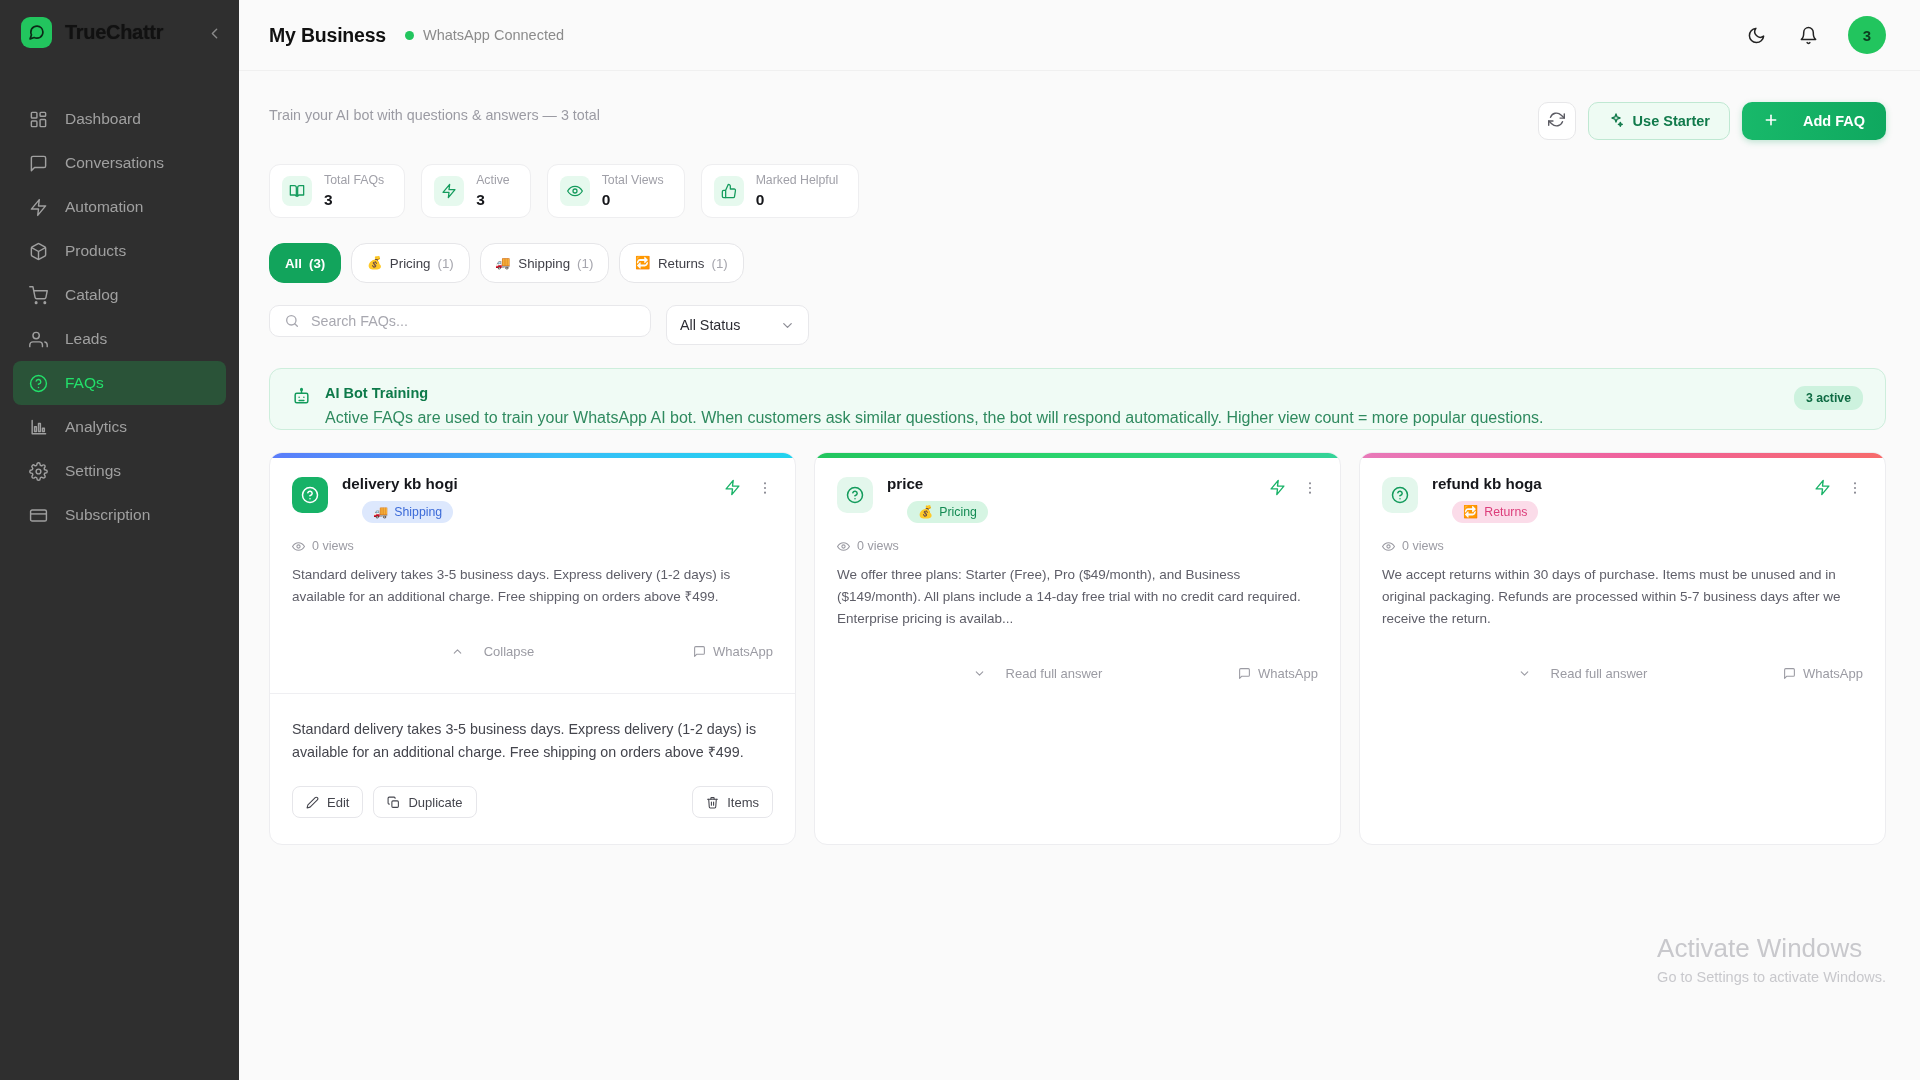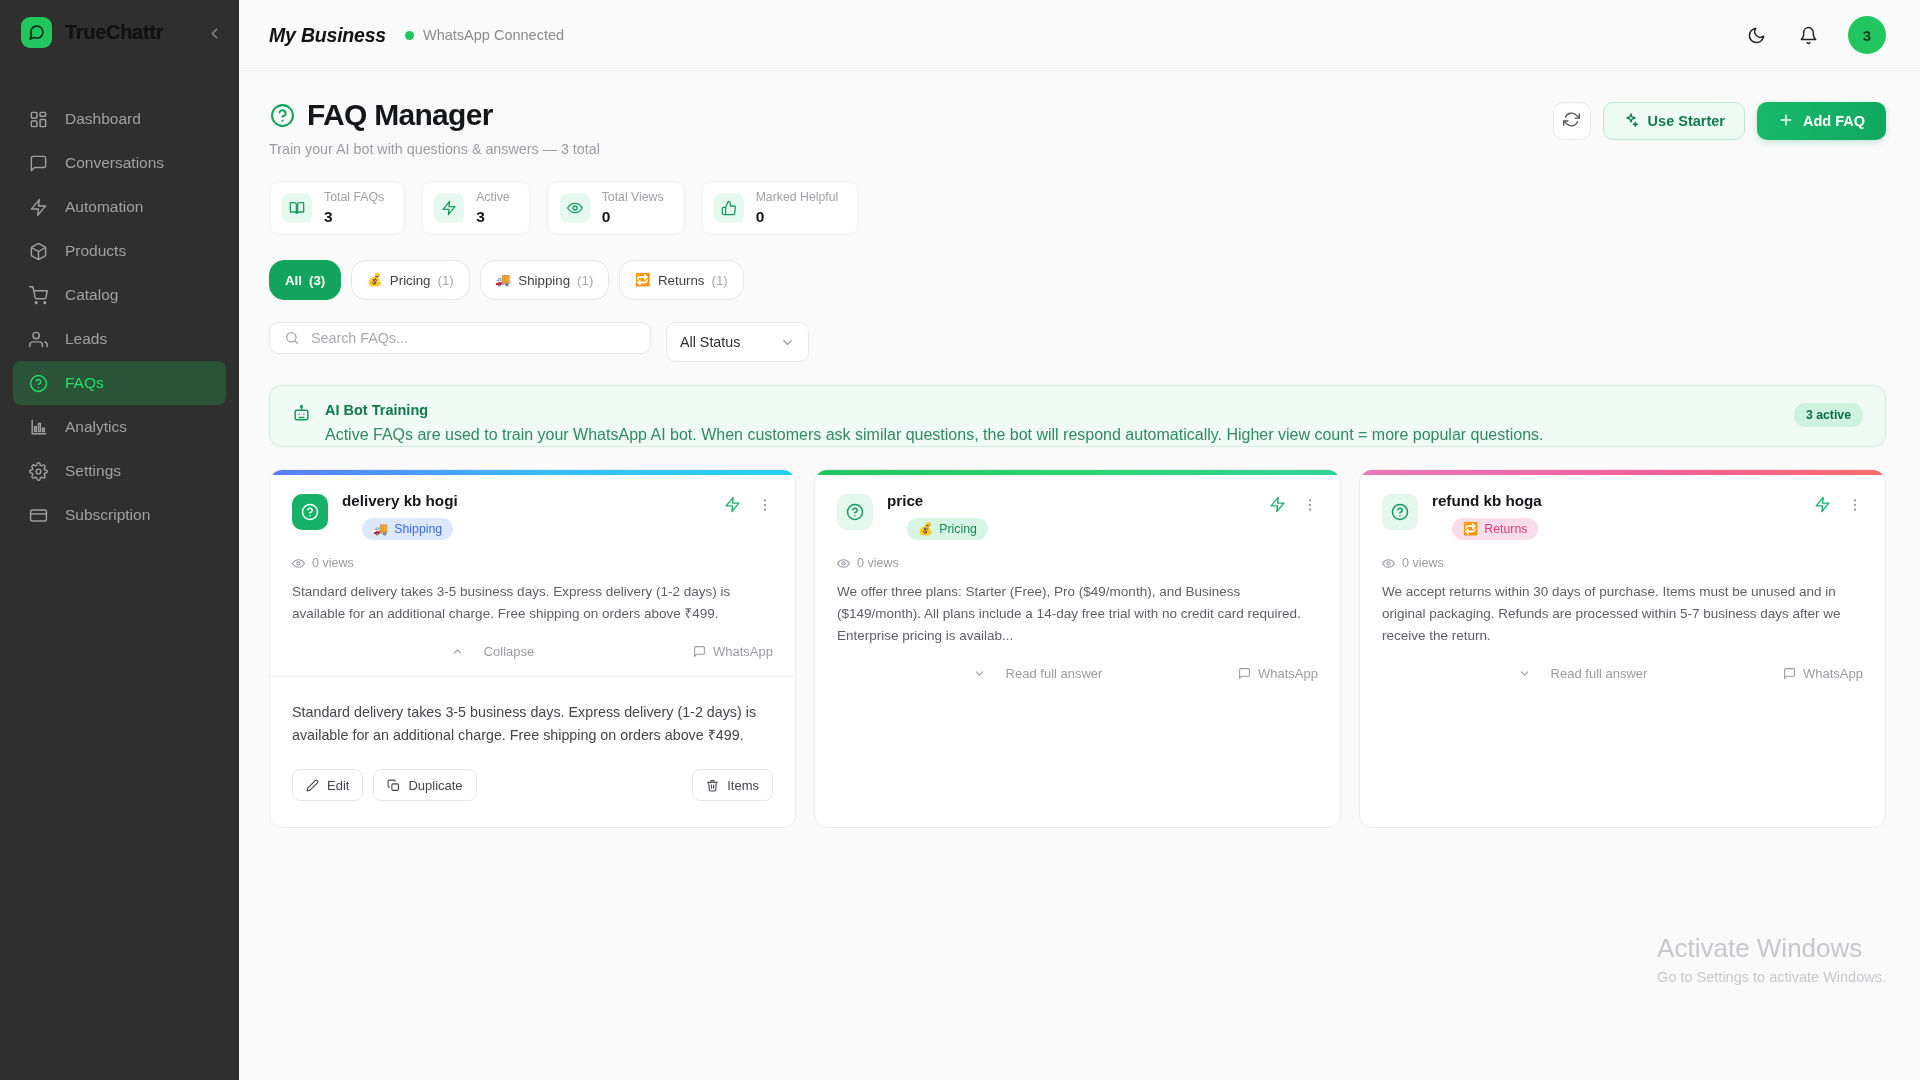--- a/index.html
+++ b/index.html
@@ -62,21 +62,21 @@
   
   .main { flex: 1 1 auto; height: 1080px; background: #fafafa; display: flex; flex-direction: column; overflow: hidden; }
 
   .topbar {
     height: 71px; flex: 0 0 71px;
     background: #fafafa;
     display: flex; align-items: center;
     padding: 0 34px 0 30px;
     border-bottom: 1px solid #f0f0f0;
   }
-  .biz-name { font-size: 19.5px; font-weight: bold; color: #111; letter-spacing: -0.2px; font-style: italic; }
+  .biz-name { font-size: 19.5px; font-weight: bold; color: #111; letter-spacing: -0.2px; }
   .wa-status { display: flex; align-items: center; gap: 9px; margin-left: 19px; }
   .wa-dot { width: 9px; height: 9px; border-radius: 50%; background: #22c55e; }
   .wa-text { font-size: 14.5px; color: #8b8b8b; }
   .topbar-right { margin-left: auto; display: flex; align-items: center; gap: 28px; }
   .icon-btn { width: 24px; height: 24px; display: flex; align-items: center; justify-content: center; color: #222; cursor: pointer; }
   .avatar {
     width: 38px; height: 38px; border-radius: 50%;
     background: #22c55e; color: #0b3d1f;
     display: flex; align-items: center; justify-content: center;
     font-size: 15px; font-weight: bold; cursor: pointer;
@@ -101,21 +101,21 @@
     height: 38px; padding: 0 19px; border-radius: 10px;
     border: 1px solid #bfe8d2; background: #eefbf3;
     color: #117a4b; font-size: 14.5px; font-weight: bold;
     display: flex; align-items: center; gap: 9px; cursor: pointer; text-align: right;
   }
   .btn-addfaq {
     height: 38px; padding: 0 21px; border-radius: 10px;
     border: none;
     background: linear-gradient(90deg,#18b96a 0%,#0fa85f 100%);
     color: #fff; font-size: 14.5px; font-weight: bold;
-    display: flex; align-items: center; gap: 9px; cursor: pointer;
+    display: flex; align-items: center; gap: 24px; cursor: pointer;
     box-shadow: 0 2px 6px rgba(16,160,90,.25);
   }
 
   
   .stats { display: flex; gap: 16px; margin-top: 24px; }
   .stat {
     height: 54px; border-radius: 11px;
     border: 1px solid #eeeef0; background: #fff;
     display: flex; align-items: center; gap: 12px;
     padding: 0 20px 0 12px;
@@ -207,21 +207,21 @@
   .tag.returns  { background: #fbdce9; color: #dc3d7a; }
   .card-actions { margin-left: auto; display: flex; align-items: center; gap: 16px; padding-top: 4px; }
   .bolt { color: #17b267; cursor: pointer; }
   .kebab { color: #8d8d96; cursor: pointer; letter-spacing: 0; font-size: 16px; line-height: 1; }
   .views { display: flex; align-items: center; gap: 7px; font-size: 12.5px; color: #9b9ba3; margin-top: 16px; }
   .answer-preview { font-size: 13.5px; color: #5e5e68; line-height: 1.62; margin-top: 11px; }
   .card-foot {
     display: flex; align-items: center; margin-top: 19px; padding-bottom: 17px;
     font-size: 13px; color: #9b9ba3;
   }
-  .foot-toggle { margin: 0 auto; display: flex; align-items: center; gap: 20px; cursor: pointer; }
+  .foot-toggle { margin: 17px auto; display: flex; align-items: center; gap: 20px; cursor: pointer; }
   .foot-wa { display: flex; align-items: center; gap: 7px; cursor: pointer; }
   .divider { border-top: 1px solid #efeff2; margin: 0 -22px; }
   .full-answer { font-size: 14.3px; color: #44454d; line-height: 1.62; padding: 24px 0 0 0; }
   .btn-row { display: flex; align-items: center; gap: 10px; padding: 22px 0 22px 0; }
   .sbtn {
     height: 32px; padding: 0 13px; border-radius: 8px;
     border: 1px solid #e6e6ea; background: #fff;
     display: flex; align-items: center; gap: 8px;
     font-size: 13px; color: #44454d; cursor: pointer;
   }
@@ -387,30 +387,20 @@
             </svg>
         </div>
         <div class="avatar">3</div>
       </div>
     </header>
 
     <div class="content">
 
       <div class="page-head">
         <div>
-          <div class="title-row">
-            <span class="title-icon">
-              <svg width="25" height="25" viewBox="0 0 24 24" fill="none" stroke="currentColor" stroke-width="2" stroke-linecap="round" stroke-linejoin="round">
-                  <circle cx="12" cy="12" r="10"></circle>
-                  <path d="M9.09 9a3 3 0 0 1 5.83 1c0 2-3 3-3 3"></path>
-                  <line x1="12" y1="17" x2="12.01" y2="17"></line>
-                </svg>
-            </span>
-            <h1 class="page-title">FAQ Manager</h1>
-          </div>
           <div class="page-sub">Train your AI bot with questions &amp; answers — 3 total</div>
         </div>
 
         <div class="head-actions">
           <div class="refresh-btn">
             <span>
               <svg width="17" height="17" viewBox="0 0 24 24" fill="none" stroke="currentColor" stroke-width="2" stroke-linecap="round" stroke-linejoin="round">
                   <polyline points="23 4 23 10 17 10"></polyline>
                   <polyline points="1 20 1 14 7 14"></polyline>
                   <path d="M3.51 9a9 9 0 0 1 14.85-3.36L23 10M1 14l4.64 4.36A9 9 0 0 0 20.49 15"></path>

